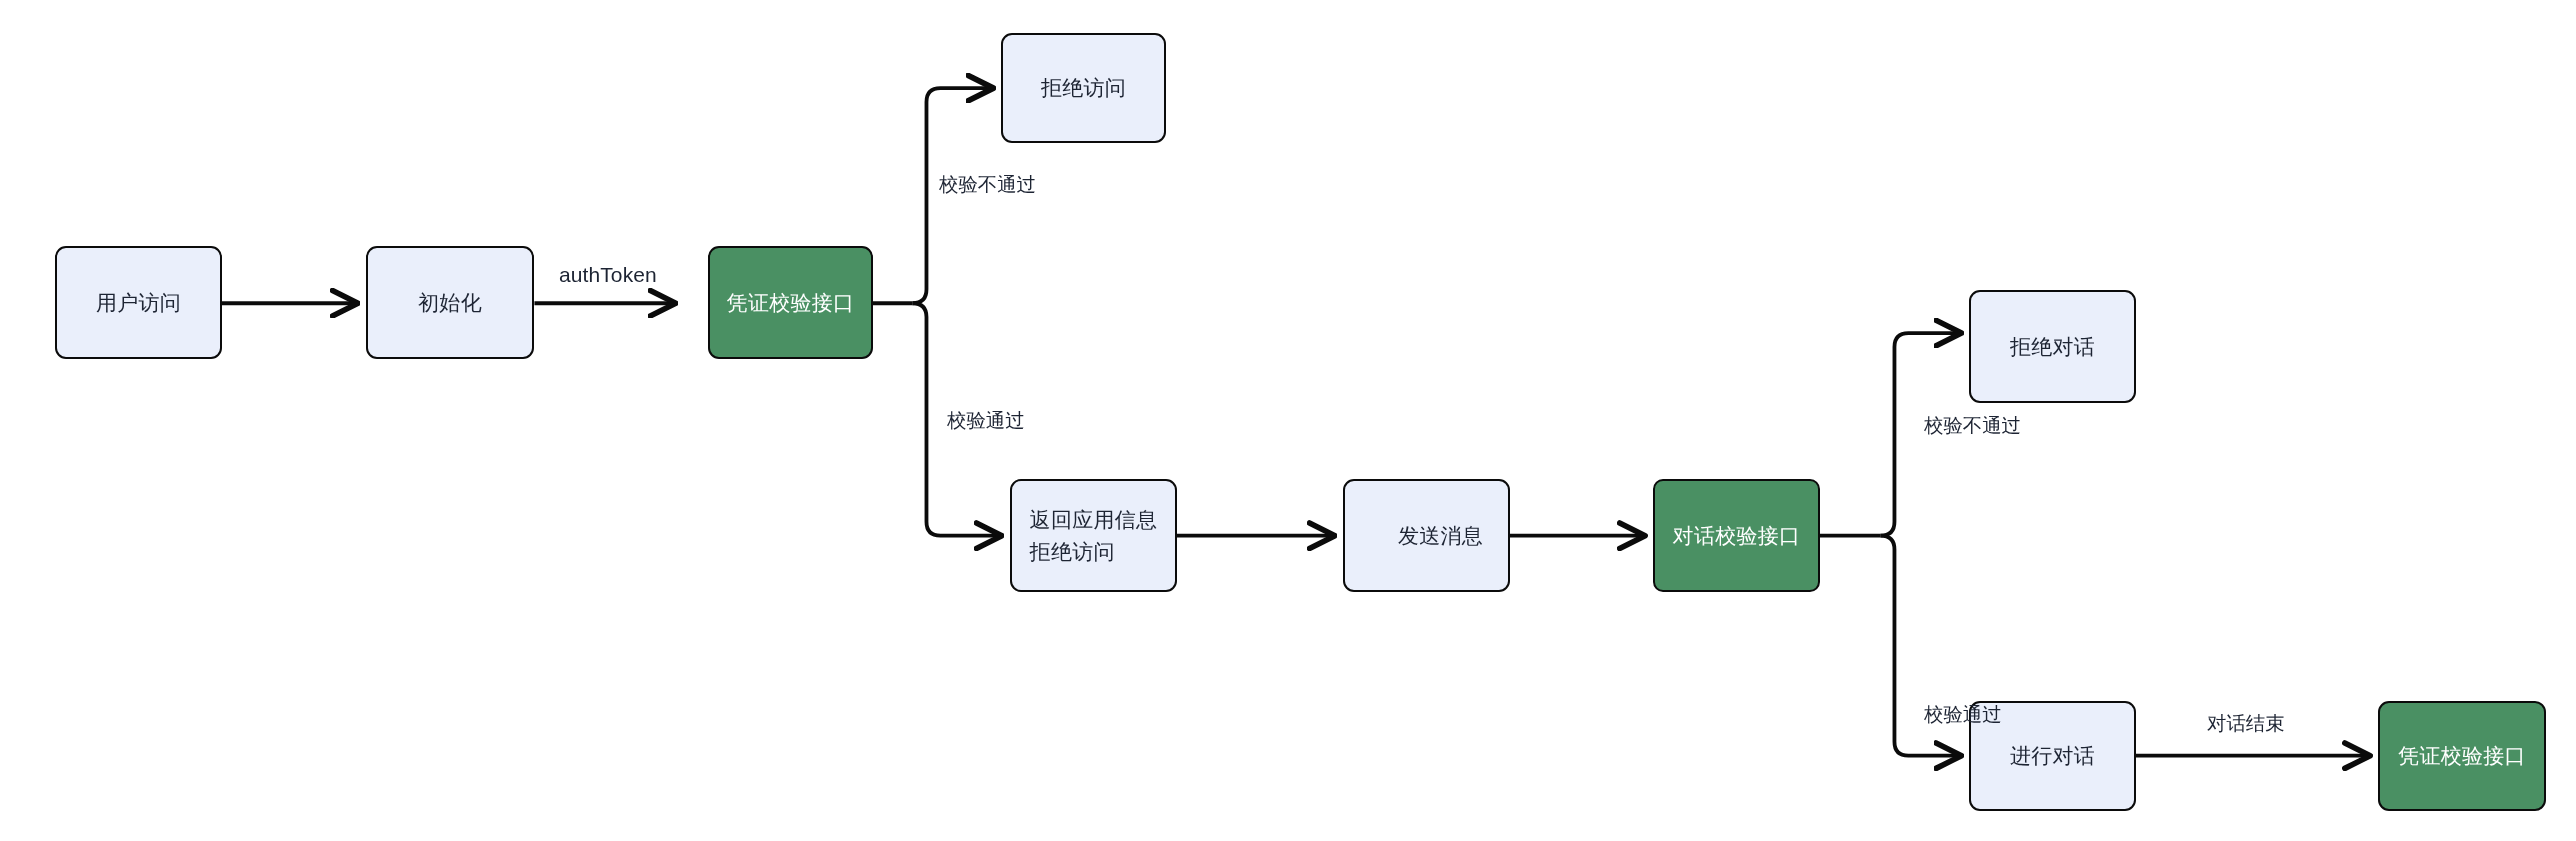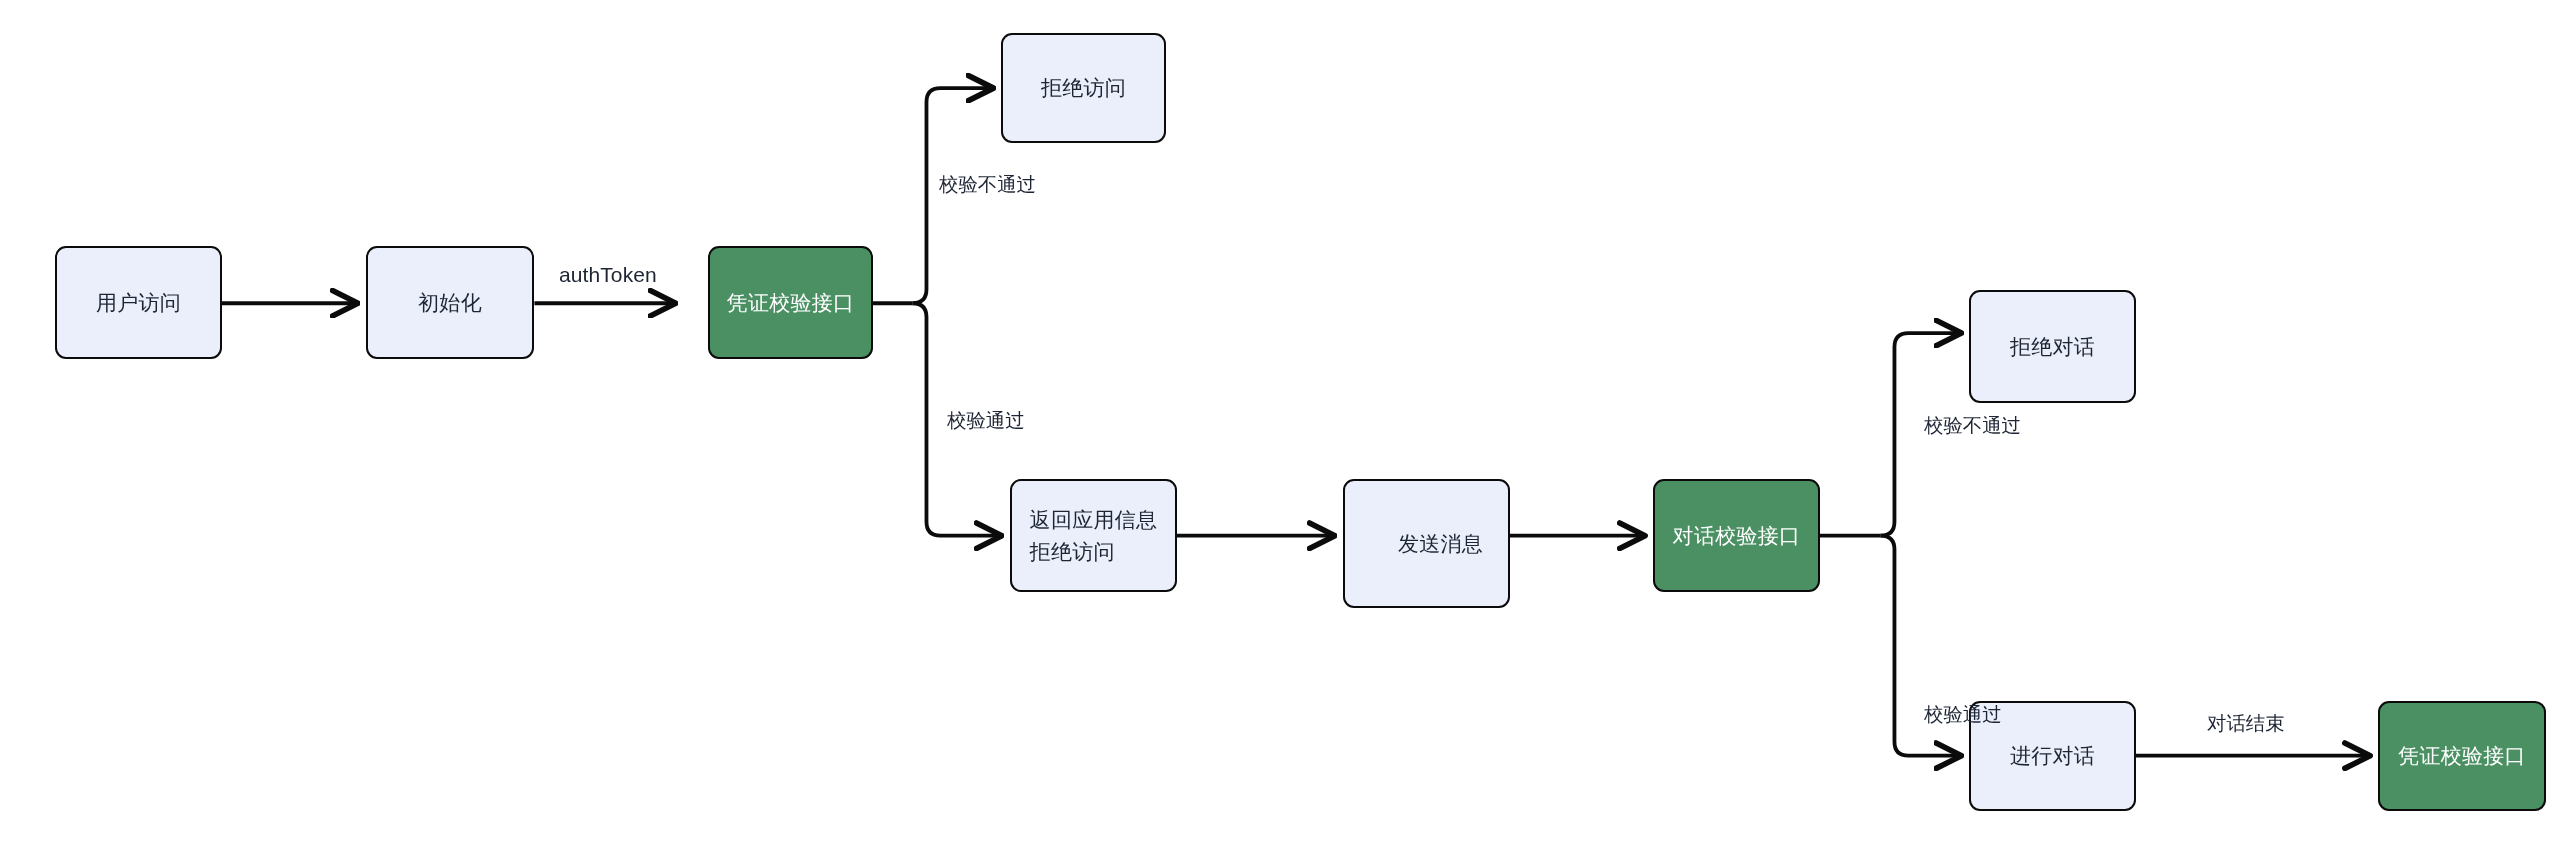--- a/index.html
+++ b/index.html
@@ -116,25 +116,25 @@
 
   <div class="node plain" style="left:1001px; top:33px; width:165px; height:110px;">
     <span class="lbl">拒绝访问</span>
   </div>
 
   <div class="node plain" style="left:1010px; top:479px; width:167px; height:113px;">
     <span class="lbl">返回应用信息
 拒绝访问</span>
   </div>
 
-  <div class="node plain" style="left:1343px; top:479px; width:167px; height:129px;padding-left:28px;">
+  <div class="node plain" style="left:1343px; top:479px; width:167px; height:113px;padding-left:28px;">
     <span class="lbl">发送消息</span>
   </div>
 
-  <div class="node accent" style="left:1653px; top:479px; width:167px; height:113px;">
+  <div class="node accent" style="left:1653px; top:479px; width:167px; height:113px;border-radius:10px;">
     <span class="lbl">对话校验接口</span>
   </div>
 
   <div class="node plain" style="left:1969px; top:290px; width:167px; height:113px;">
     <span class="lbl">拒绝对话</span>
   </div>
 
   <div class="node plain" style="left:1969px; top:701px; width:167px; height:110px;">
     <span class="lbl">进行对话</span>
   </div>

